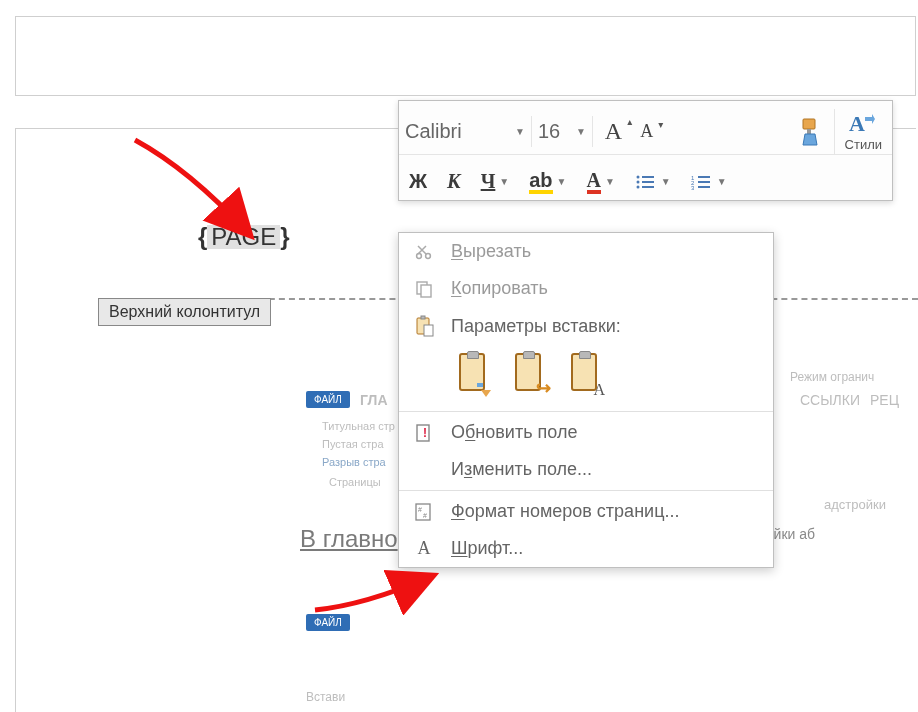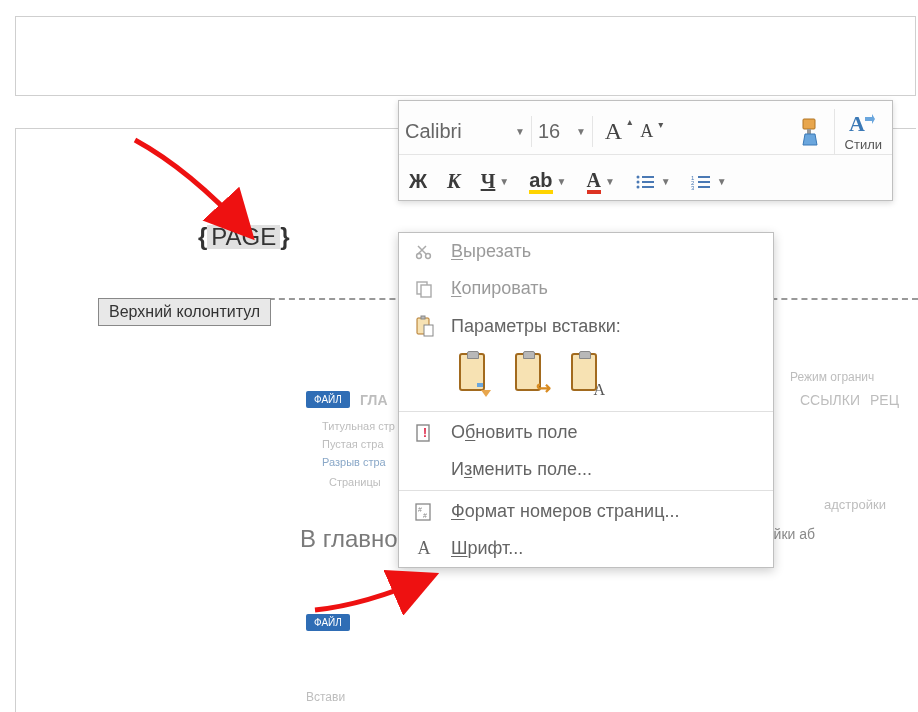--- a/index.html
+++ b/index.html
@@ -137,21 +137,21 @@
 <div class="page-edge"></div>
 <div class="page-body"></div>
 <div class="hdr-sep"></div>
 
 <div class="bg-block" style="left:306px; top:389px;"><span class="bg-blue">ФАЙЛ</span></div>
 <div class="bg-fragment" style="left:360px; top:392px;font-weight:bold;">ГЛА</div>
 <div class="bg-fragment" style="left:322px; top:420px; font-size:11px;">Титульная стр</div>
 <div class="bg-fragment" style="left:322px; top:438px; font-size:11px;">Пустая стра</div>
 <div class="bg-fragment" style="left:322px; top:456px; font-size:11px; color:#8aa8c8;">Разрыв стра</div>
 <div class="bg-fragment" style="left:316px; top:476px; font-size:11px;margin-left:13px;">Страницы</div>
-<div class="bg-fragment" style="left:300px; top:525px; font-size:24px; color:#7a7a7a;">В главно</div>
+<div class="bg-fragment" style="left:300px; top:525px; font-size:24px; color:#7a7a7a;text-decoration:underline;">В главно</div>
 <div class="bg-block" style="left:306px; top:612px;"><span class="bg-blue">ФАЙЛ</span></div>
 <div class="bg-fragment" style="left:306px; top:690px; font-size:12px;">Встави</div>
 <div class="bg-fragment" style="left:790px; top:370px; font-size:12px;">Режим огранич</div>
 <div class="bg-fragment" style="left:800px; top:392px; font-size:14px;">ССЫЛКИ</div>
 <div class="bg-fragment" style="left:870px; top:392px; font-size:14px;">РЕЦ</div>
 <div class="bg-fragment" style="left:824px; top:468px; font-size:13px;margin-top:29px;">адстройки</div>
 <div class="bg-fragment" style="left:758px; top:526px; font-size:14px; color:#8a8a8a;">ройки аб</div>
 
 <div class="page-field">
   <span class="br">{</span>

